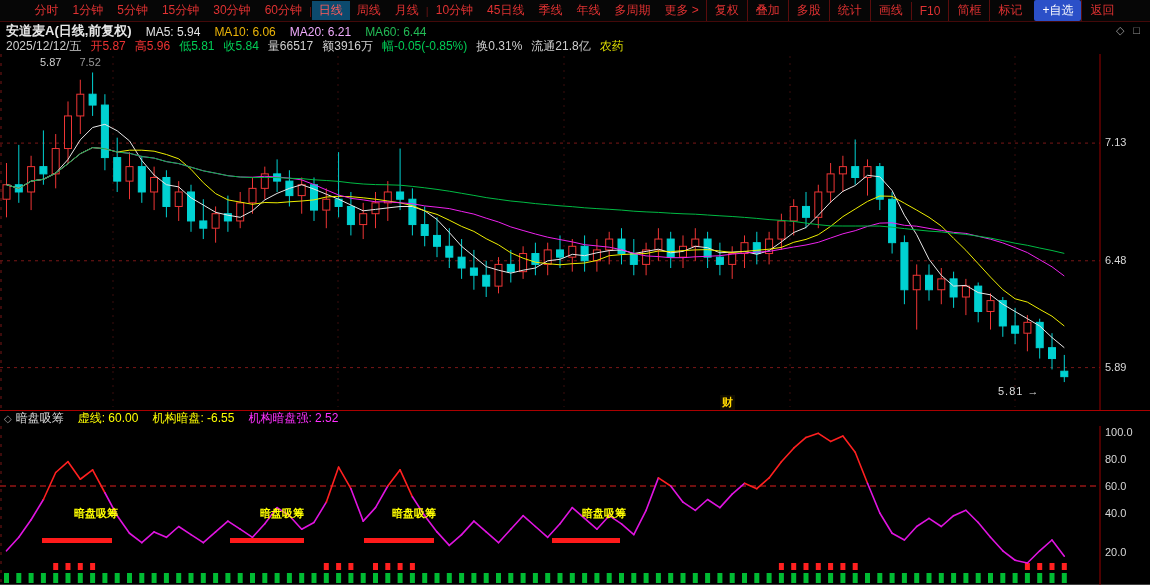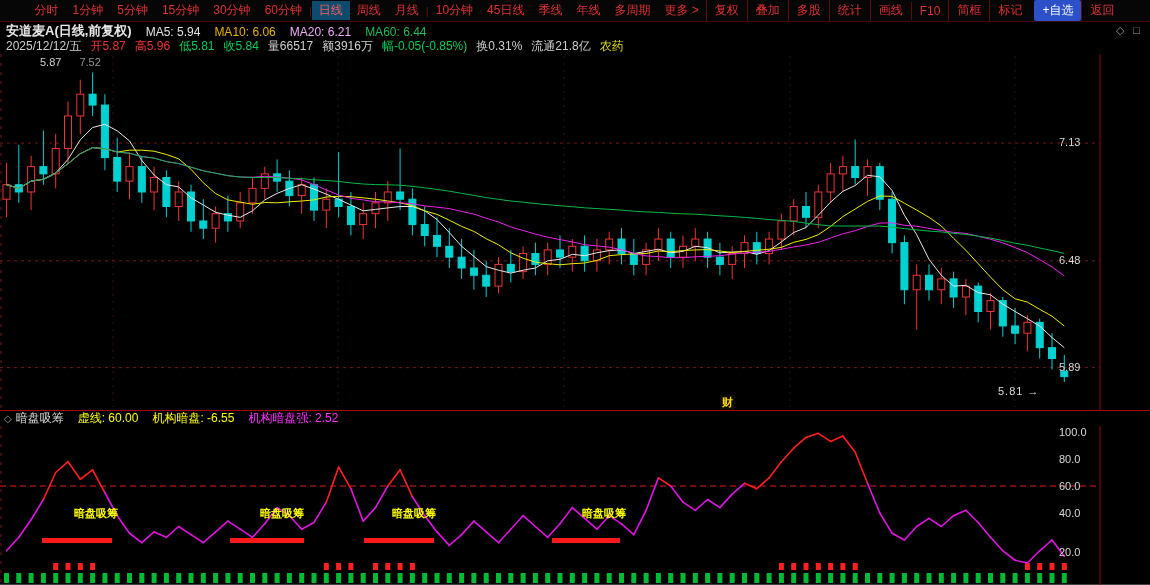--- a/index.html
+++ b/index.html
@@ -16,21 +16,21 @@
   .title-row{height:17px;display:flex;align-items:center;padding:1px 6px;}
   .stock-title{color:#e8e8e8;font-size:13px;font-weight:bold;margin-right:14px;}
   .ma-label{font-size:12px;margin-right:14px;}
   .title-icons{margin-left:auto;color:#9a9a9a;font-size:11px;display:flex;gap:9px;padding-right:4px;}
   .title-icons span{cursor:pointer;}
   .info-row{height:15px;display:flex;align-items:center;padding:0 6px;font-size:12px;
     white-space:nowrap;}
   .info-row span{margin-right:9px;}
   .main-chart{position:relative;height:356px;}
   .main-chart svg,.sub-chart svg{position:absolute;left:0;top:0;display:block;}
-  .axis-label{position:absolute;left:1059px;color:#d8d8d8;font-size:11px;line-height:13px;}
+  .axis-label{position:absolute;left:1105px;color:#d8d8d8;font-size:11px;line-height:13px;}
   .corner-labels{position:absolute;left:24px;top:2px;font-size:11px;display:flex;gap:18px;margin-left:16px;}
   .corner-labels span:first-child{color:#cfcfcf;}
   .corner-labels span:last-child{color:#979797;}
   .low-marker{position:absolute;left:998px;top:331px;color:#dcdcdc;font-size:11px;letter-spacing:1px;}
   .event-marker{position:absolute;left:720px;top:341px;color:#ffd800;font-size:11px;font-weight:bold;
     background:#28200263;padding:0 2px;cursor:pointer;}
   .sub-header{height:16px;display:flex;align-items:center;border-top:1px solid #aa0000;
     padding:0 4px;font-size:12px;white-space:nowrap;}
   .diamond{color:#9a9a9a;font-size:10px;margin-right:4px;cursor:pointer;}
   .sub-title{color:#dcdcdc;margin-right:14px;cursor:pointer;}

